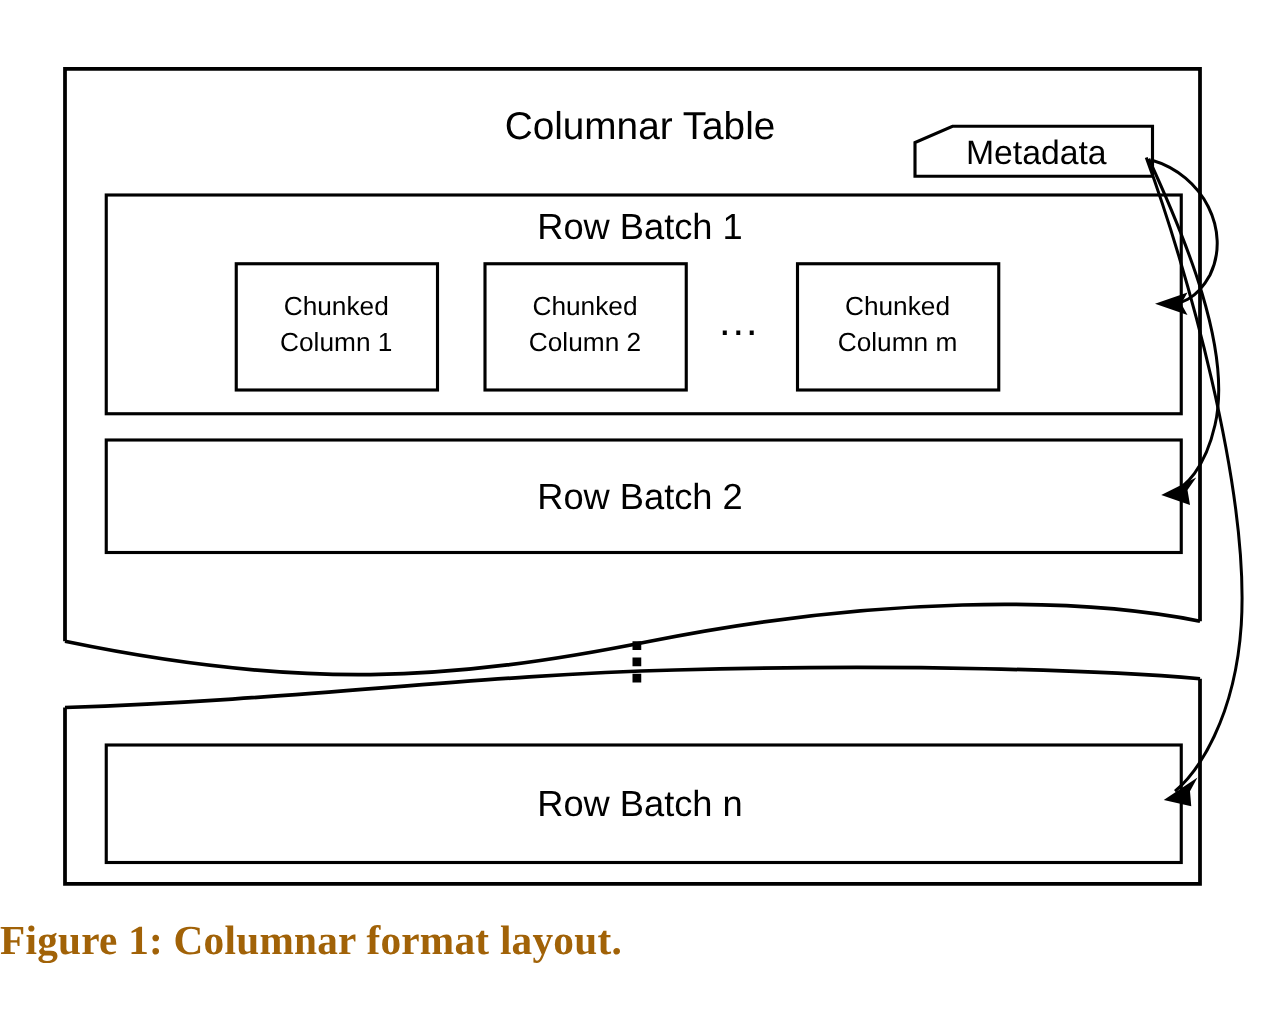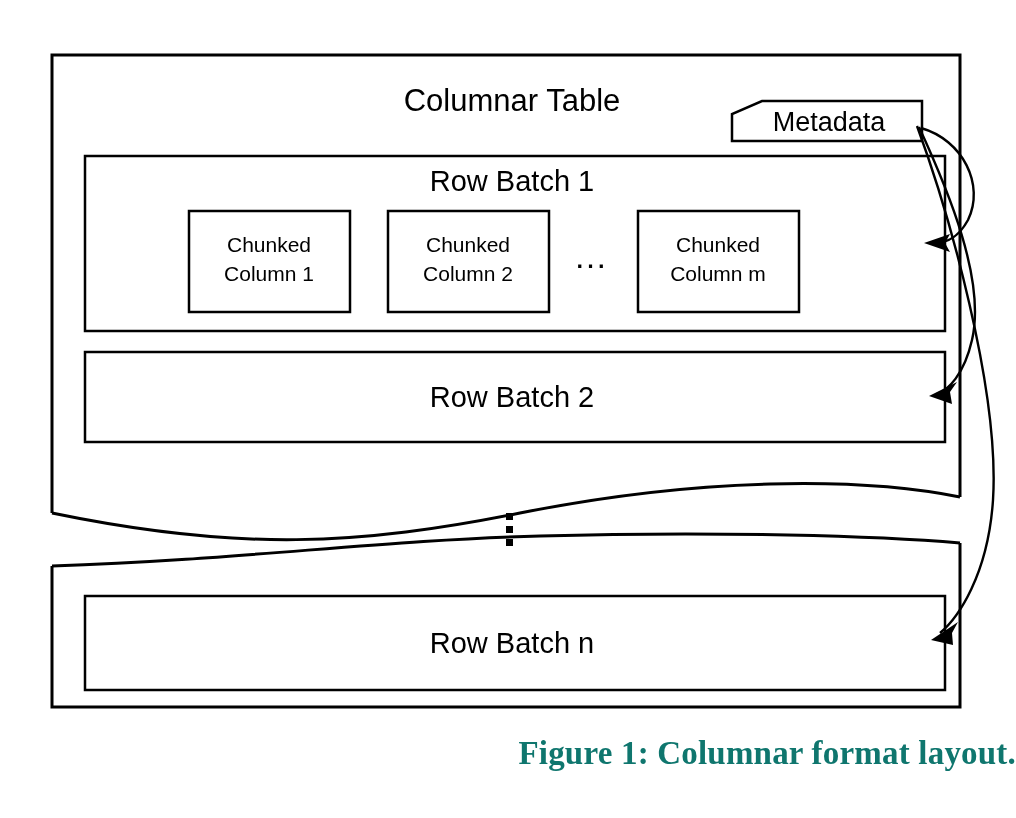--- a/index.html
+++ b/index.html
@@ -73,25 +73,25 @@
   }
   .t-ellipsis {
     font-size: 34px;
     letter-spacing: 3px;
   }
   .caption {
     position: absolute;
     left: 0;
     top: 735px;
     width: 1016px;
-    text-align: right;
+    text-align: left;
     font-family: "Liberation Serif", serif;
     font-weight: bold;
     font-size: 33px;
-    color: #0f766e;
+    color: #a16207;
     letter-spacing: 0.2px;
   }
 </style>
 </head>
 <body>
 
 <div id="figure-root">
 
   <svg id="diagram" width="1016" height="818" viewBox="0 0 1016 818">
 

